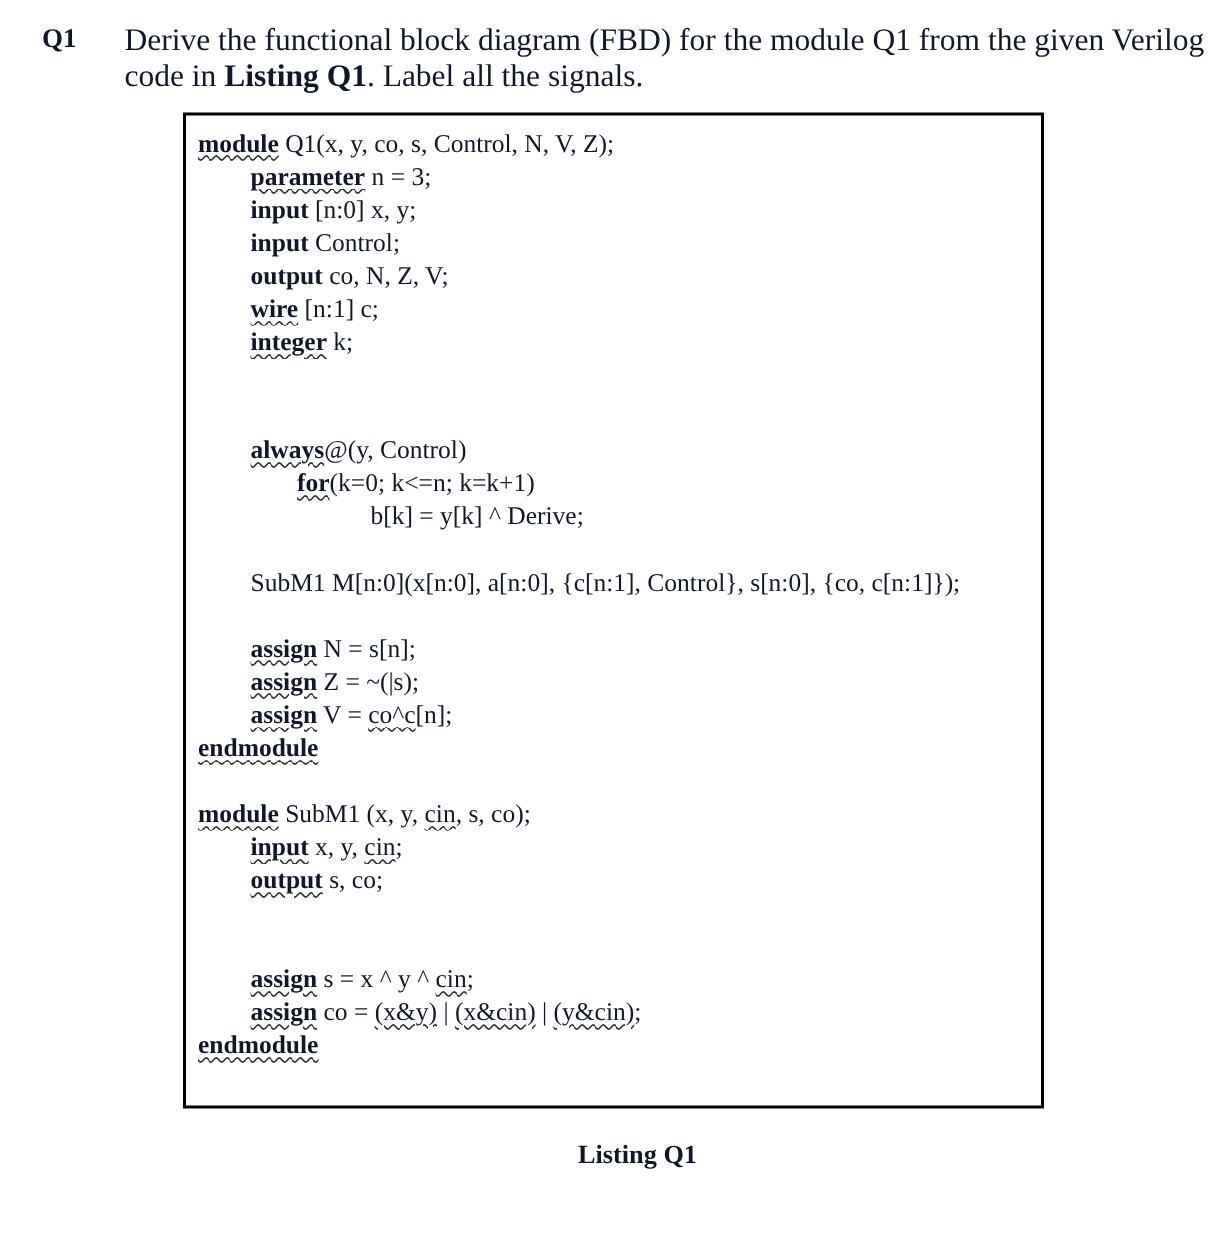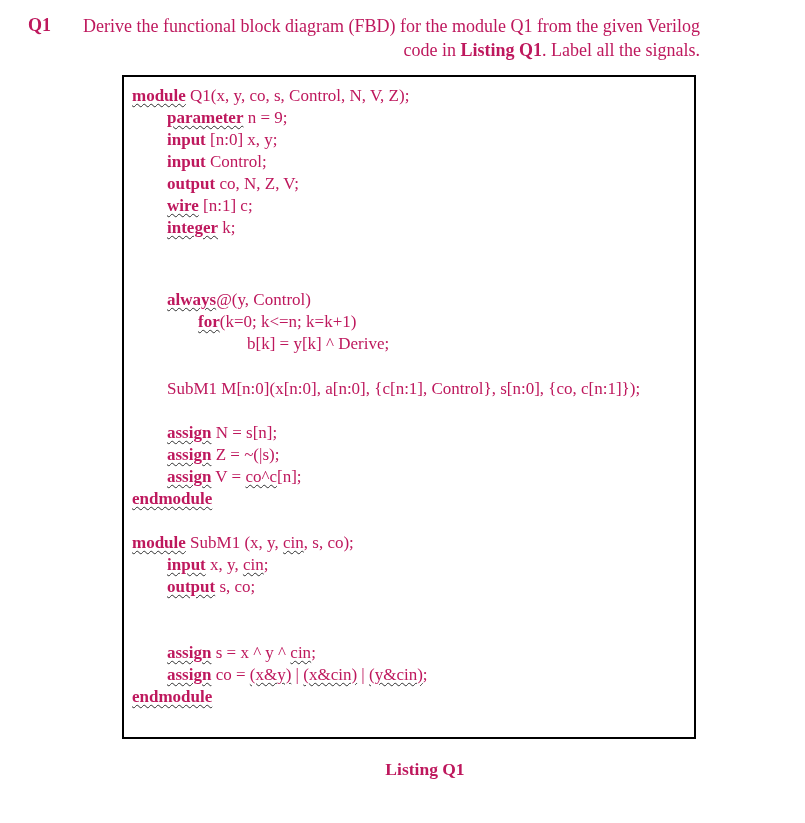--- a/index.html
+++ b/index.html
@@ -1,22 +1,22 @@
 <!DOCTYPE html>
 <html><head>
 <meta charset="utf-8">
 <style>
   html,body{margin:0;padding:0;background:#ffffff;}
   .page{
     position:relative;width:805px;height:823px;background:#fff;
-    font-family:"Liberation Serif","DejaVu Serif",serif;color:#be185d;
+    font-family:"Liberation Serif","DejaVu Serif",serif;color:#0f172a;
     overflow:hidden;
   }
   .q-label{position:absolute;left:28px;top:15px;font-size:18px;font-weight:700;}
-  .q-prompt{position:absolute;left:83px;top:15px;font-size:18px;text-align:right;}
+  .q-prompt{position:absolute;left:83px;top:15px;font-size:21px;}
   .prompt-line{line-height:23.5px;white-space:pre;}
   .code-box{
     position:absolute;left:122px;top:75px;width:574px;height:664px;
     border:2px solid #000;box-sizing:border-box;
     padding:8px 6px 0 8px;font-size:17px;overflow:hidden;
   }
   .code-line{line-height:22.05px;height:22.05px;white-space:pre;}
   .b{font-weight:700;}
   .w{
     text-decoration-line:underline;
@@ -37,21 +37,21 @@
 
   <div class="q-label">Q1</div>
 
   <div class="q-prompt">
       <div class="prompt-line" style="padding-left: 0px;"><span>Derive the functional block diagram (FBD) for the module Q1 from the given Verilog</span></div>
       <div class="prompt-line" style="padding-left: 0px;"><span>code in </span><span class="b">Listing Q1</span><span>. Label all the signals.</span></div>
     </div>
 
   <div class="code-box">
       <div class="code-line" style="padding-left: 0px;"><span class="b w">module</span><span> Q1(x, y, co, s, Control, N, V, Z);</span></div>
-      <div class="code-line" style="padding-left: 35px;"><span class="b w">parameter</span><span> n = 9;</span></div>
+      <div class="code-line" style="padding-left: 35px;"><span class="b w">parameter</span><span> n = 3;</span></div>
       <div class="code-line" style="padding-left: 35px;"><span class="b">input</span><span> [n:0] x, y;</span></div>
       <div class="code-line" style="padding-left: 35px;"><span class="b">input</span><span> Control;</span></div>
       <div class="code-line" style="padding-left: 35px;"><span class="b">output</span><span> co, N, Z, V;</span></div>
       <div class="code-line" style="padding-left: 35px;"><span class="b w">wire</span><span> [n:1] c;</span></div>
       <div class="code-line" style="padding-left: 35px;"><span class="b w">integer</span><span> k;</span></div>
       <div class="code-line" style="padding-left: 0px;">&nbsp;</div>
       <div class="code-line" style="padding-left: 35px; margin-top: 28px;"><span class="b w">always</span><span>@(y, Control)</span></div>
       <div class="code-line" style="padding-left: 66px;"><span class="b w">for</span><span>(k=0; k&lt;=n; k=k+1)</span></div>
       <div class="code-line" style="padding-left: 115px;"><span>b[k] = y[k] ^ Derive;</span></div>
       <div class="code-line" style="padding-left: 0px;">&nbsp;</div>

